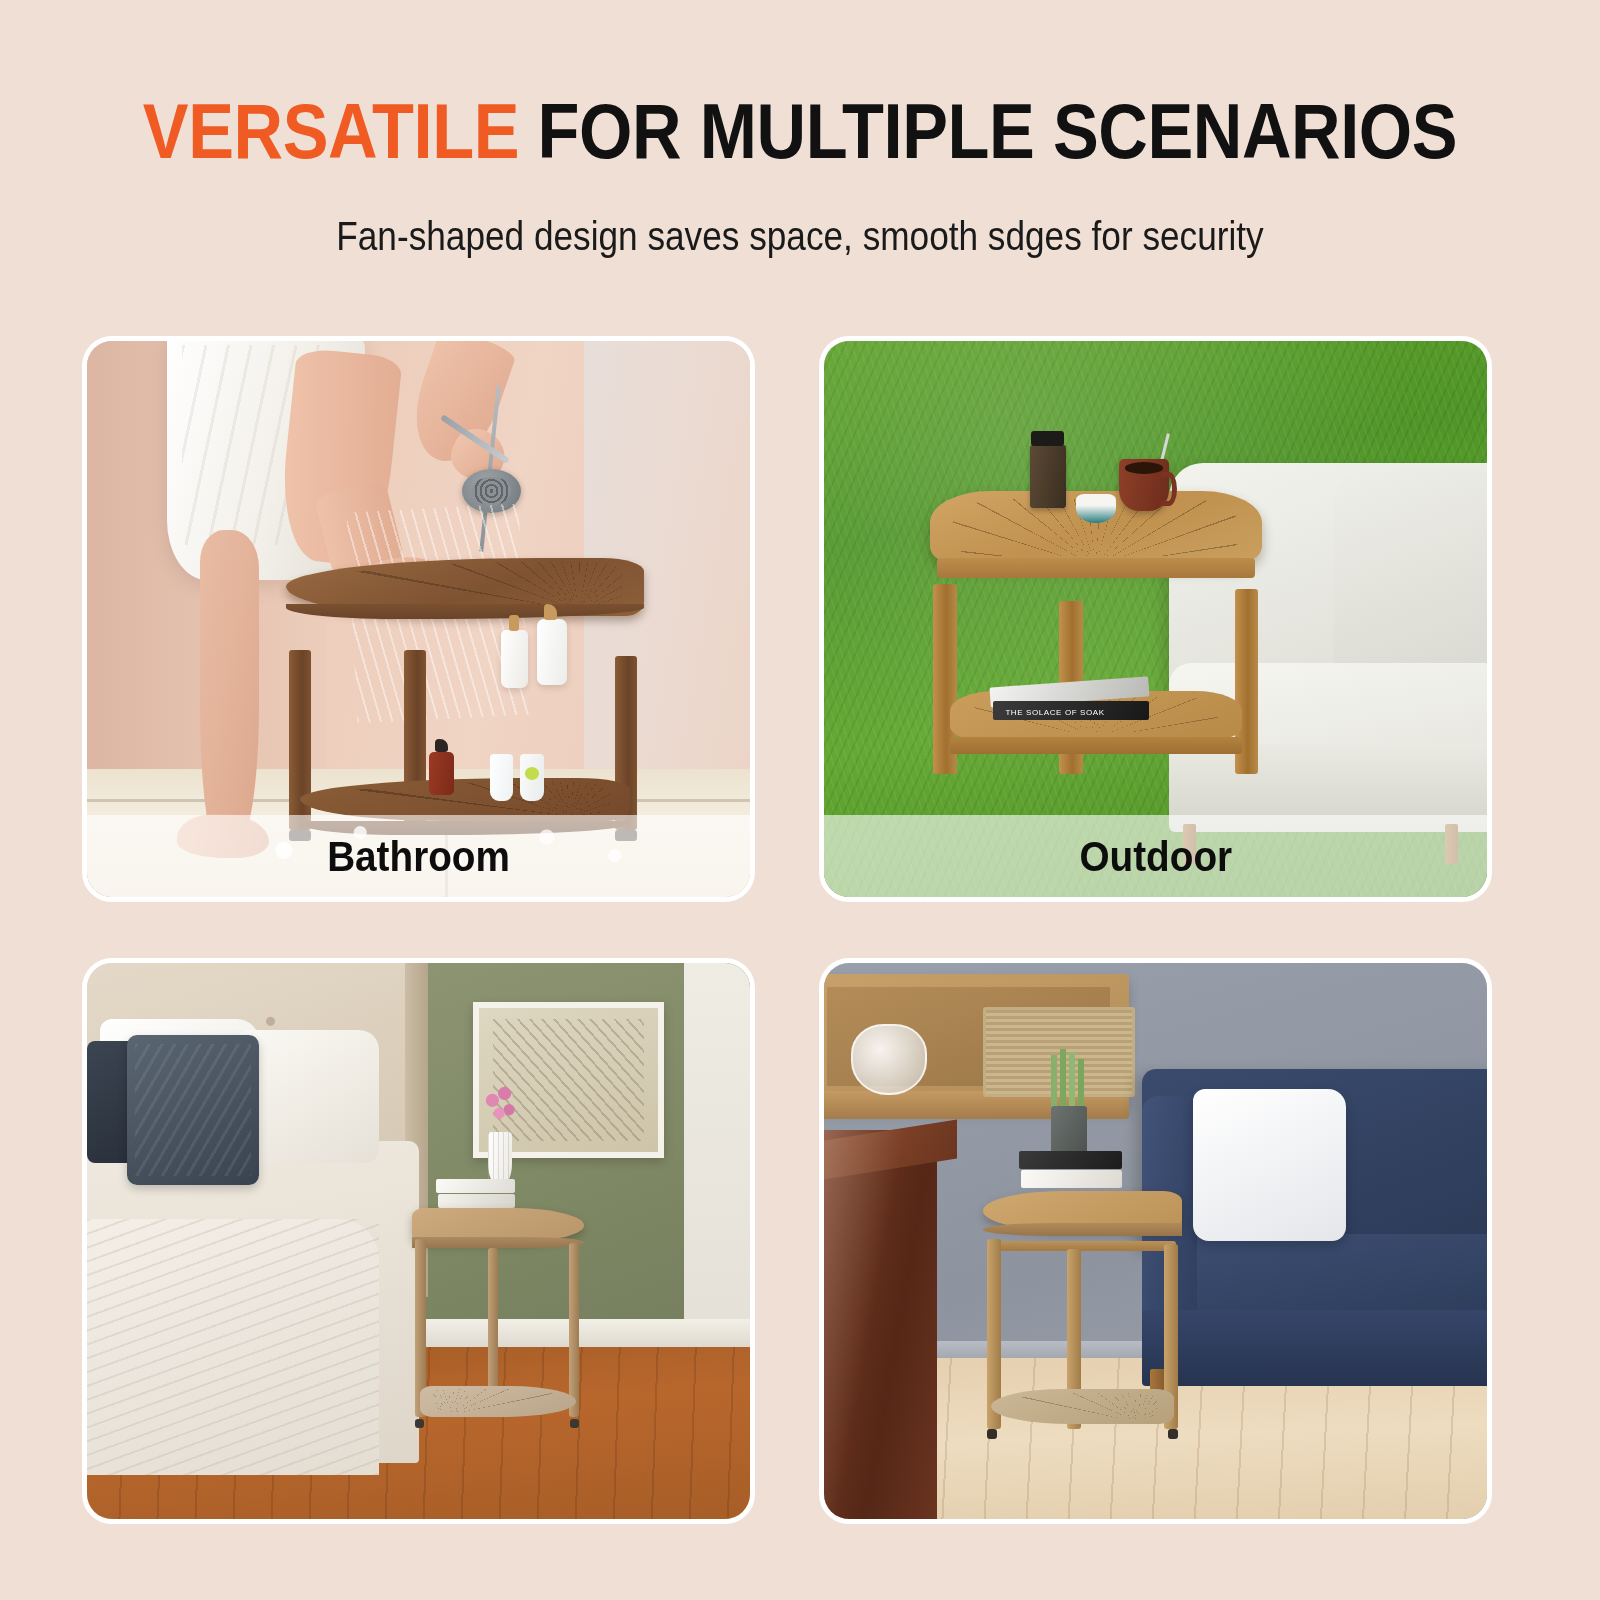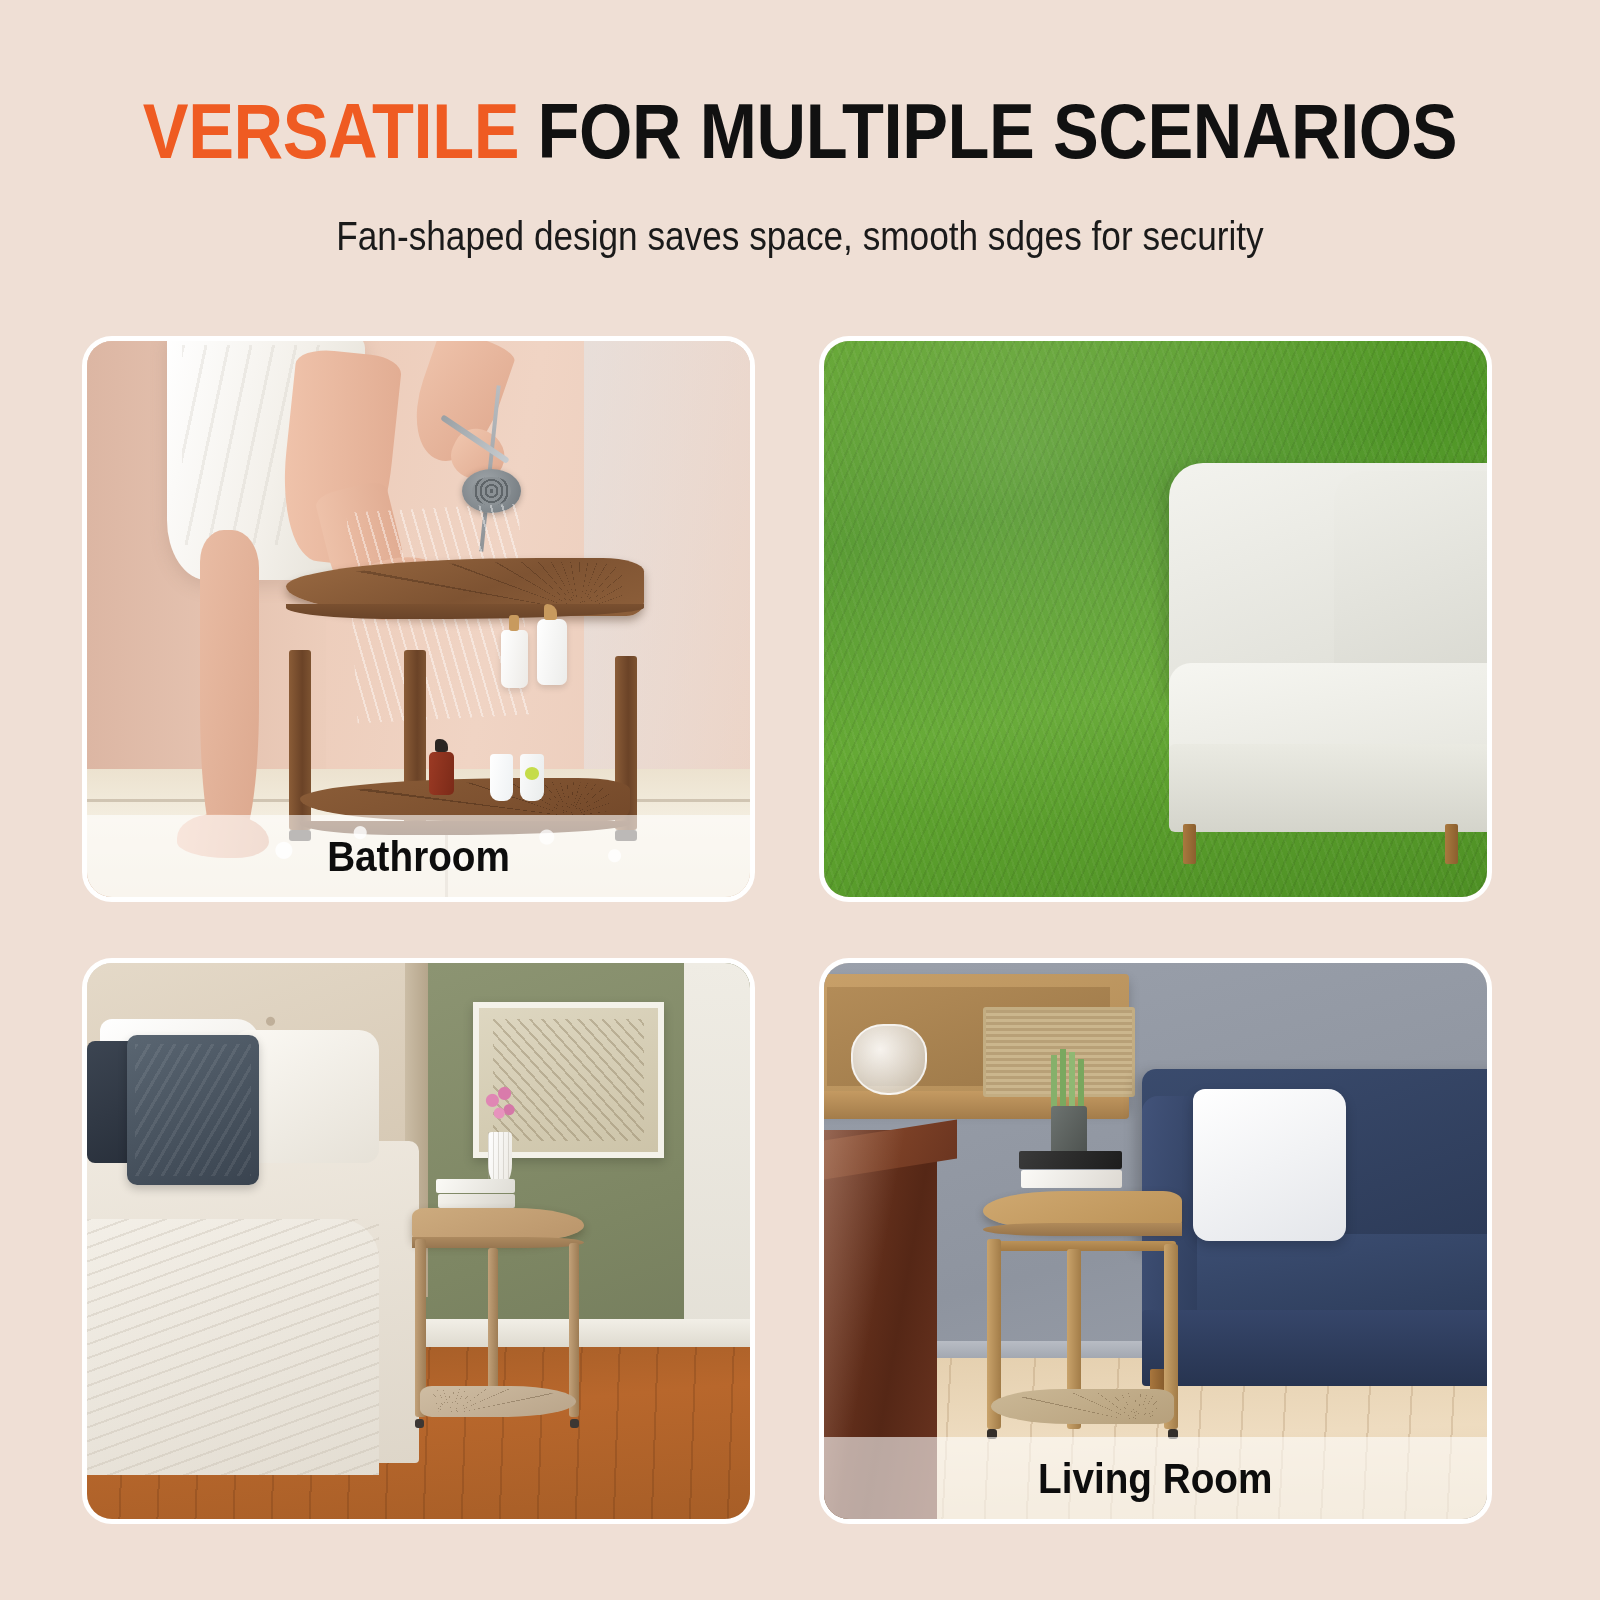--- a/index.html
+++ b/index.html
@@ -498,20 +498,45 @@
 
       <div class="osofa">
         <div class="osofa-back"></div>
         <div class="osofa-back2"></div>
         <div class="osofa-seat"></div>
         <div class="osofa-skirt"></div>
         <div class="osofa-leg a"></div>
         <div class="osofa-leg b"></div>
       </div>
 
+      <div class="otable">
+        <div class="ot-top"></div>
+        <div class="ot-apron"></div>
+        <div class="ot-leg a"></div>
+        <div class="ot-leg b"></div>
+        <div class="ot-leg c"></div>
+        <div class="ot-shelf"></div>
+        <div class="ot-shelf-lip"></div>
+
+        <div class="jar"></div>
+        <div class="bowl"></div>
+        <div class="spoon"></div>
+        <div class="mug">
+          <div class="mug-dark"></div>
+        </div>
+        <div class="books-o">
+          <div class="bk1"></div>
+          <div class="bk2">
+            <div class="lbl">THE SOLACE OF SOAK</div>
+          </div>
+        </div>
+      </div>
+    </div>
+    <div class="caption-band">
+      <div class="caption">Outdoor</div>
     </div>
   </div>
 
   <div class="card">
     <div class="scene">
       <div class="bd-wall-green"></div>
       <div class="bd-wall-white"></div>
       <div class="bd-floor"></div>
       <div class="bd-baseboard"></div>
       <div class="bd-frame"></div>
@@ -581,18 +606,15 @@
         <div class="lt-leg c"></div>
         <div class="lt-shelf"></div>
         <div class="lt-foot a"></div>
         <div class="lt-foot c"></div>
       </div>
 
       <div class="lr-console"></div>
       <div class="lr-console-top"></div>
       <div class="lr-console-glow"></div>
     </div>
-    <div class="caption-band">
-      <div class="caption">Living Room</div>
-    </div>
   </div>
 
 </div>
 
 </body></html>

